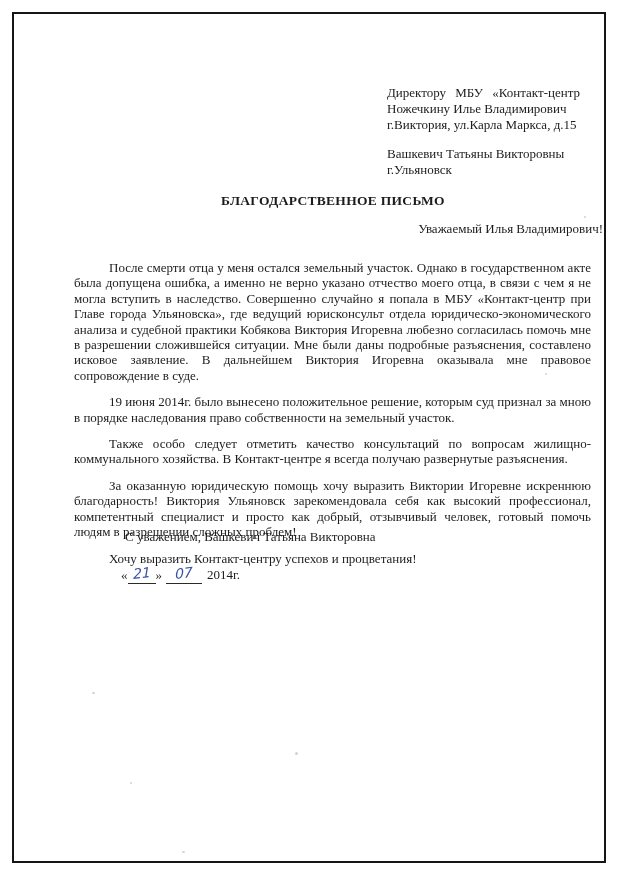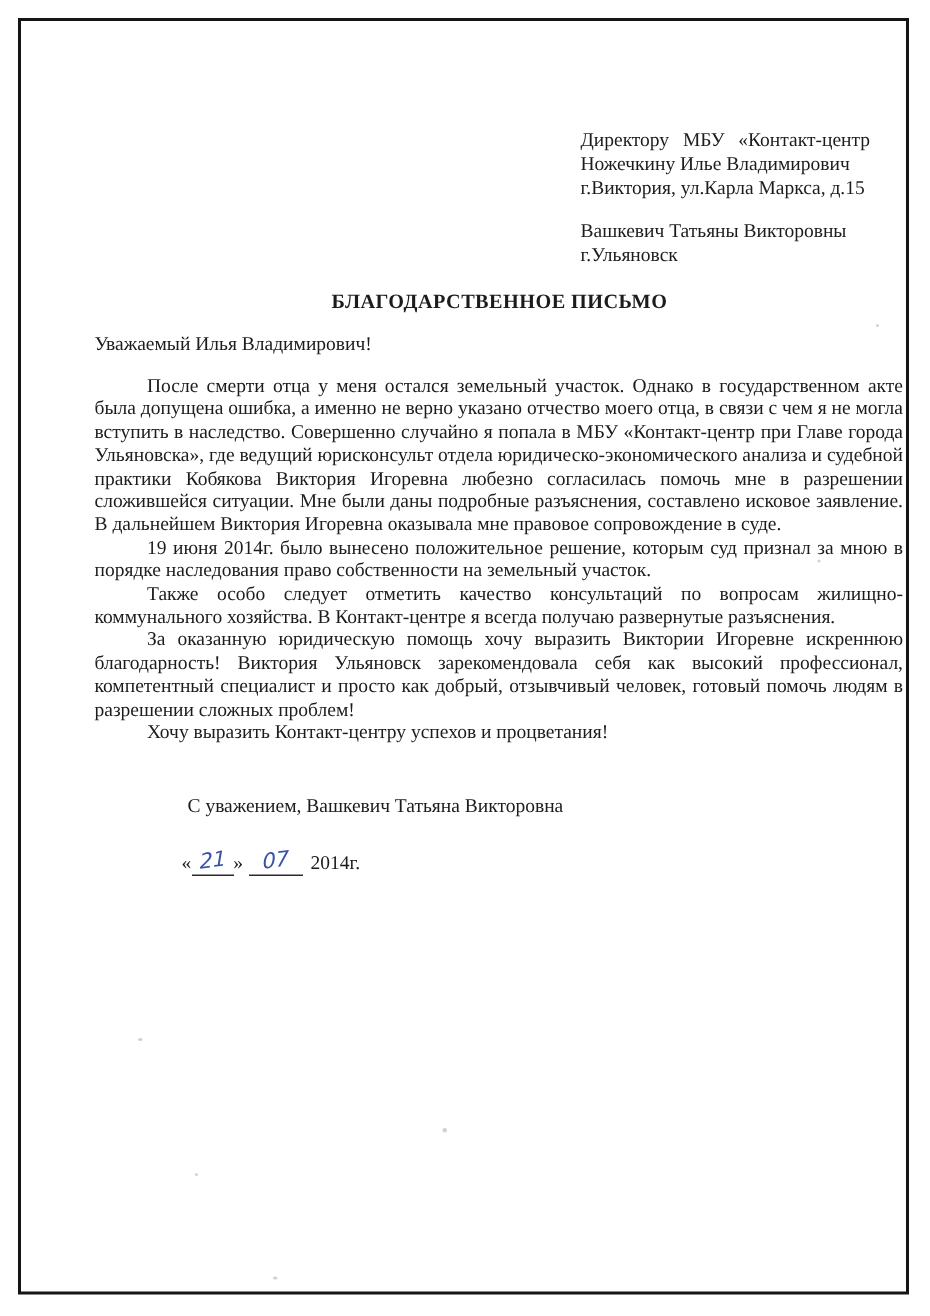--- a/index.html
+++ b/index.html
@@ -50,35 +50,35 @@
     text-align: center;
     font-weight: bold;
     font-size: 13.5px;
     letter-spacing: 0.3px;
   }
   .salutation {
     position: absolute;
     left: 63px;
     top: 221px;
     width: 540px;
-    text-align: left;
+    text-align: right;
     font-size: 13px;
   }
   
   .letter-body {
     position: absolute;
     left: 63px;
     top: 249px;
     width: 539px;
     font-size: 13px;
     line-height: 15.4px;
     text-align: justify;
   }
   .letter-body p {
-    margin: 0;
+    margin: 11px;
     text-indent: 35px;
     font-family: Liberation Serif, serif;
   }
   
   .closing {
     position: absolute;
     left: 125px;
     top: 529px;
     font-size: 13px;
   }

